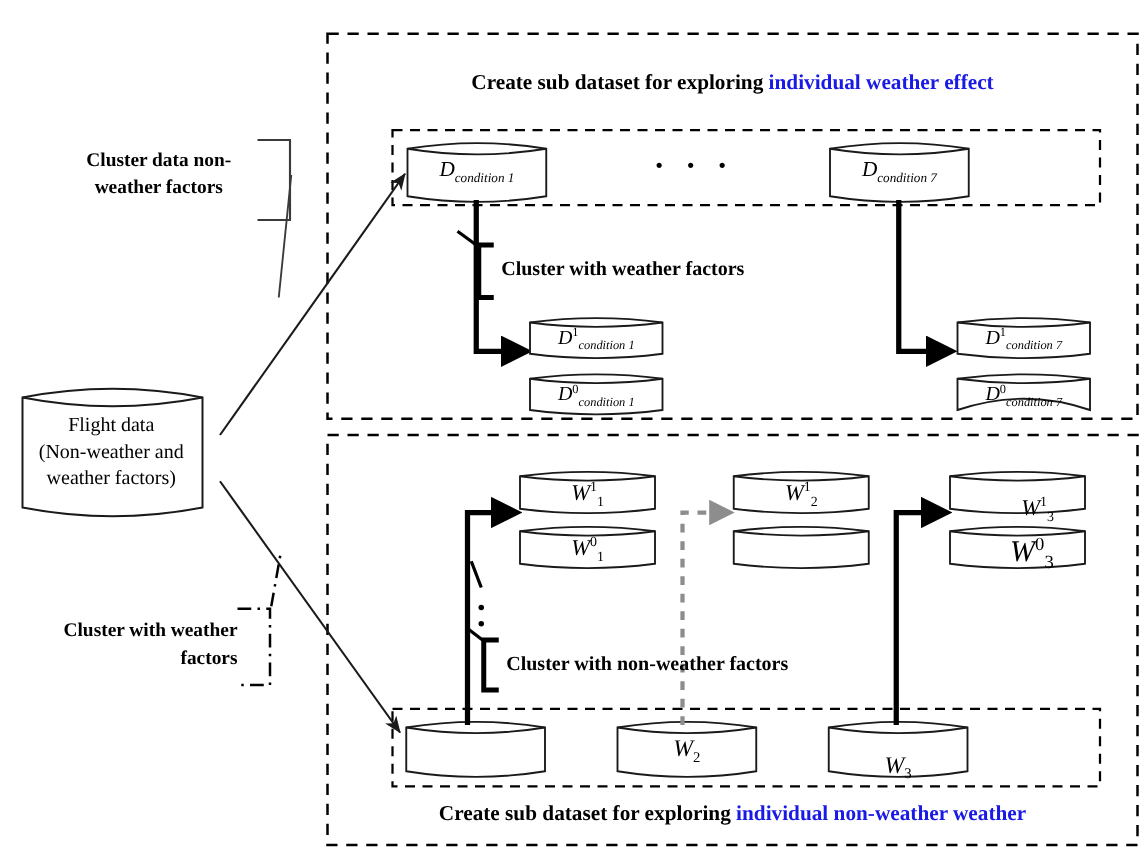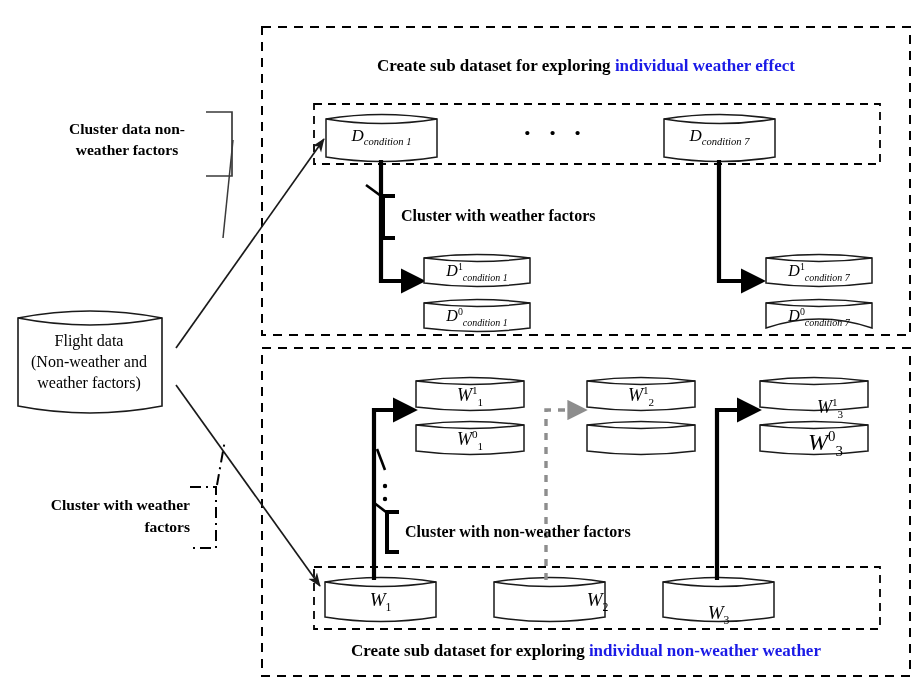--- a/index.html
+++ b/index.html
@@ -183,24 +183,21 @@
     <span>D</span><sup>0</sup><sub>condition 1</sub>
   </div>
 
   <div class="cyl-label" style="left:766px;top:261px;width:106px;font-size:16px;">
     <span>D</span><sup>1</sup><sub>condition 7</sub>
   </div>
   <div class="cyl-label" style="left:766px;top:306px;width:106px;font-size:16px;">
     <span>D</span><sup>0</sup><sub>condition 7</sub>
   </div>
 
-  <div class="cyl-label" style="left:325px;top:589px;width:111px;font-size:19px;">
-    <span>W</span><sub class="sub-plain">1</sub>
-  </div>
-  <div class="cyl-label" style="left:494px;top:589px;width:111px;font-size:19px;margin-left:48px;">
+  <div class="cyl-label" style="left:494px;top:589px;width:111px;font-size:19px;">
     <span>W</span><sub class="sub-plain">2</sub>
   </div>
   <div class="cyl-label" style="left:663px;top:602px;width:111px;font-size:19px;">
     <span>W</span><sub class="sub-plain">3</sub>
   </div>
 
   <div class="cyl-label" style="left:416px;top:384px;width:108px;font-size:18px;">
     <span>W</span><sup>1</sup><sub class="sub-plain">1</sub>
   </div>
   <div class="cyl-label" style="left:416px;top:428px;width:108px;font-size:18px;">

